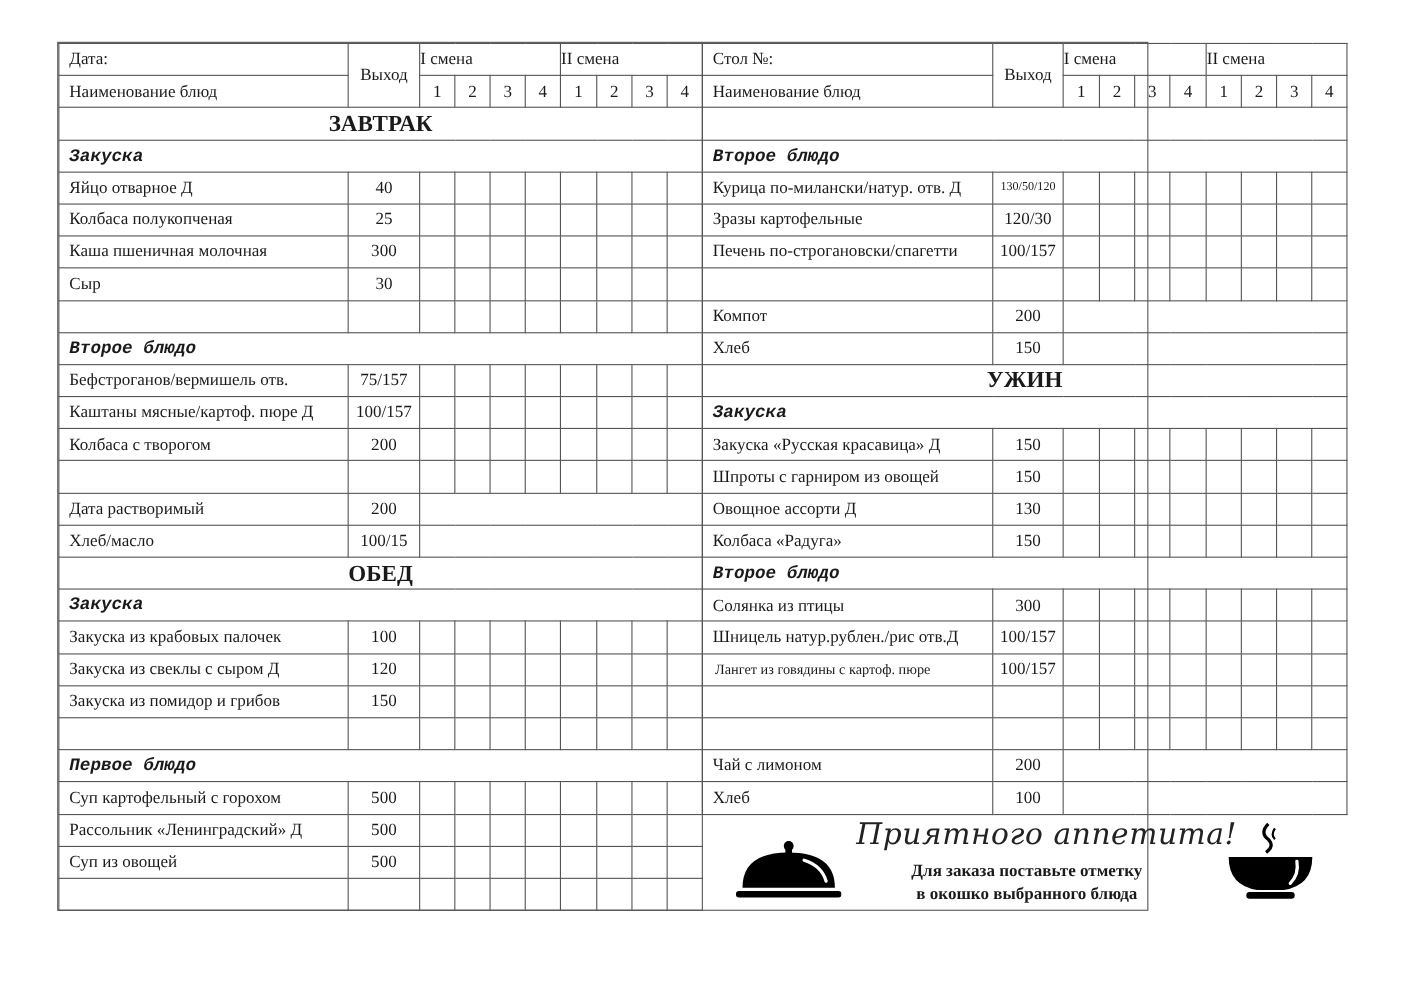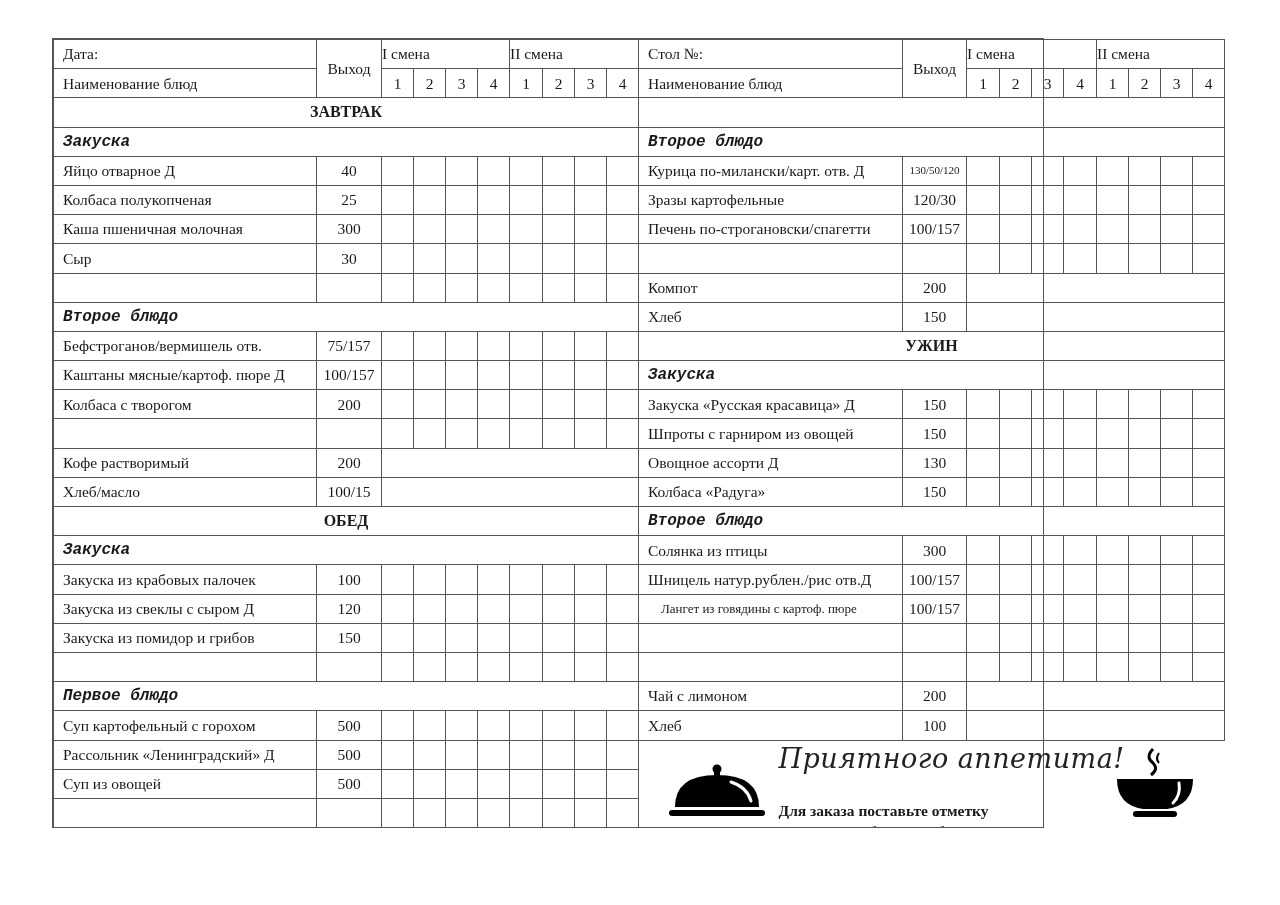--- a/index.html
+++ b/index.html
@@ -6,30 +6,30 @@
   body { width:1280px; height:905px; position:relative; font-family:"DejaVu Serif","Liberation Serif",serif; color:#1a1a1a; overflow:hidden; }
   .sheet { position:absolute; left:52px; top:38px; width:992px; height:790px; border:1.5px solid #555; box-sizing:border-box; }
   .half { position:absolute; top:0; }
   .half.left { left:0; width:585px; }
   .half.right { left:585px; width:586px; }
   table { border-collapse:collapse; table-layout:fixed; width:100%; }
   td { border:1px solid #555; height:28.2px; padding:0; font-size:15.5px; line-height:1; white-space:nowrap; overflow:hidden; font-family:"Liberation Serif","DejaVu Serif",serif; }
   td.name { padding-left:9px; text-align:left; }
   td.out { text-align:center; }
   td.cell { text-align:center; }
-  td.section { text-align:center; font-weight:bold; font-size:16px; }
+  td.section { text-align:center; font-weight:bold; font-size:21px; }
   td.cat { font-weight:bold; font-style:italic; padding-left:9px; font-size:16px;font-family:Liberation Mono, monospace; }
   td.hdr-center { }
   td.small-out { font-size:11px; text-align:center; }
-  td.small-name { font-size:13px; padding-left:22px; }
+  td.small-name { font-size:13px; padding-left:11px; }
   .footer-cell { position:relative; height:86px; }
   .cloche { position:absolute; left:30px; top:22px; width:96px; height:56px; }
   .cup { position:absolute; right:30px; top:6px; width:80px; height:72px; }
   .appetite { position:absolute; left:140px; width:310px; top:4px; text-align:center; font-family:"DejaVu Serif",serif; font-style:italic; font-size:27px; font-weight:normal; color:#222; letter-spacing:0.5px; }
-  .note { position:absolute; left:140px; width:310px; top:40px; font-family:"Liberation Serif",serif; font-weight:bold; font-size:15.5px; line-height:21px;margin-top:19px; }
+  .note { position:absolute; left:140px; width:310px; top:40px; text-align:center; font-family:"Liberation Serif",serif; font-weight:bold; font-size:15.5px; line-height:21px; }
 </style>
 </head>
 <body>
 
 <div class="sheet">
 
   <div class="half left">
     <table>
       <colgroup>
         <col style="width:263px">
@@ -172,21 +172,21 @@
             <td class="cell"></td>
             <td class="cell"></td>
             <td class="cell"></td>
             <td class="cell"></td>
             <td class="cell"></td>
             <td class="cell"></td>
             <td class="cell"></td>
             <td class="cell"></td>
           </tr>
           <tr>
-            <td class="name">Кофе растворимый</td>
+            <td class="name">Дата растворимый</td>
             <td class="out">200</td>
             <td colspan="8"></td>
           </tr>
           <tr>
             <td class="name">Хлеб/масло</td>
             <td class="out">100/15</td>
             <td colspan="8"></td>
           </tr>
           <tr>
             <td class="section" colspan="10">ОБЕД</td>
@@ -329,21 +329,21 @@
             <td class="cell">3</td>
             <td class="cell">4</td>
           </tr>
           <tr>
             <td colspan="10"></td>
           </tr>
           <tr>
             <td class="cat" colspan="10">Второе блюдо</td>
           </tr>
           <tr>
-            <td class="name">Курица по-милански/карт. отв. Д</td>
+            <td class="name">Курица по-милански/натур. отв. Д</td>
             <td class="small-out">130/50/120</td>
             <td class="cell"></td>
             <td class="cell"></td>
             <td class="cell"></td>
             <td class="cell"></td>
             <td class="cell"></td>
             <td class="cell"></td>
             <td class="cell"></td>
             <td class="cell"></td>
           </tr>

